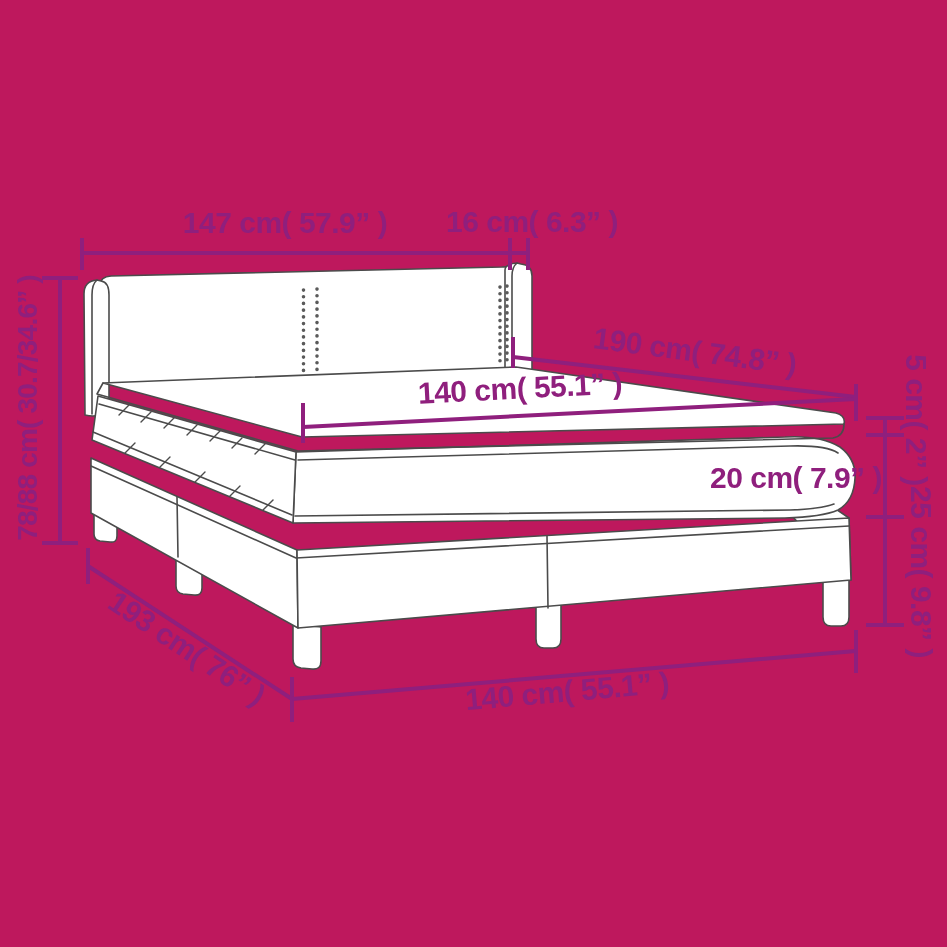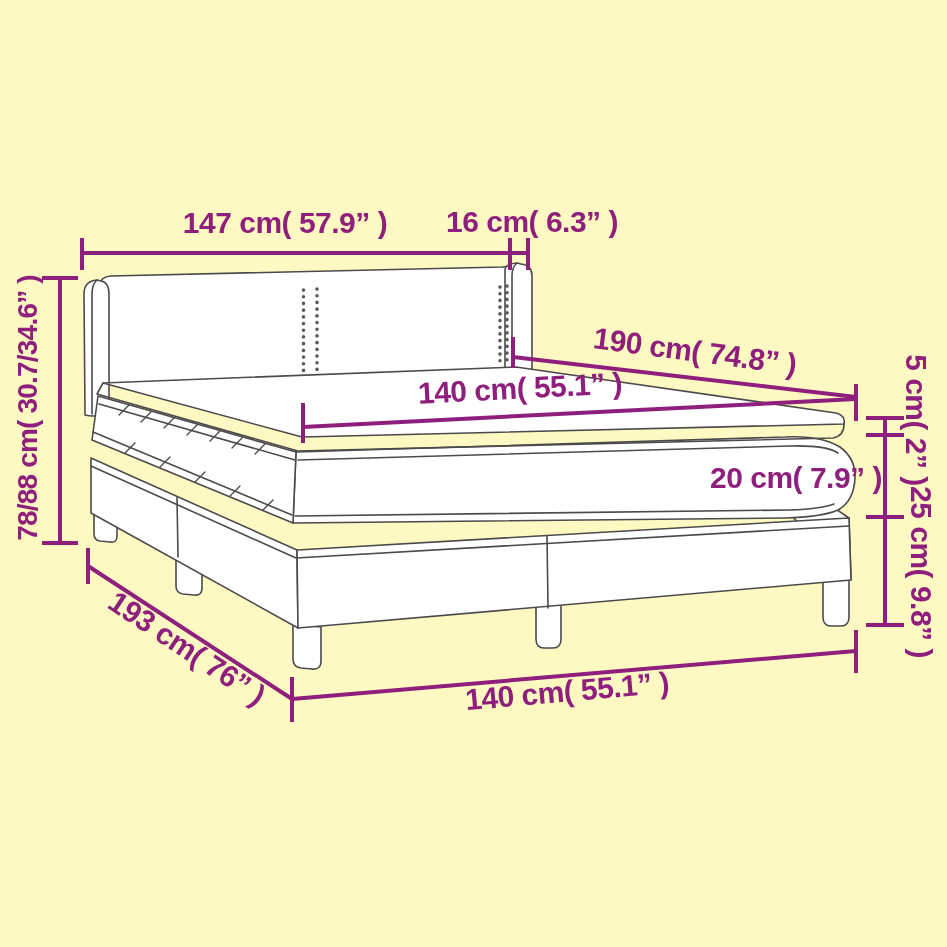--- a/index.html
+++ b/index.html
@@ -1,16 +1,16 @@
 <!DOCTYPE html>
 <html><head>
 <meta charset="utf-8">
 <style>
   html,body{margin:0;padding:0;background:#ffffff;}
-  .stage{position:relative;width:947px;height:947px;background:#fef9c3;overflow:hidden;
+  .stage{position:relative;width:947px;height:947px;background:#be185d;overflow:hidden;
          font-family:"Liberation Sans", sans-serif;}
   svg text{font-family:"Liberation Sans","DejaVu Sans",sans-serif;font-weight:bold;}
   .dim-label{fill:#8F1F7D;font-size:30px;letter-spacing:-0.5px;}
   .dim-label-sm{fill:#8F1F7D;font-size:28px;letter-spacing:-0.8px;}
 </style>
 </head>
 <body>
 
 <div class="stage">
 <svg width="947" height="947" viewBox="0 0 947 947">

